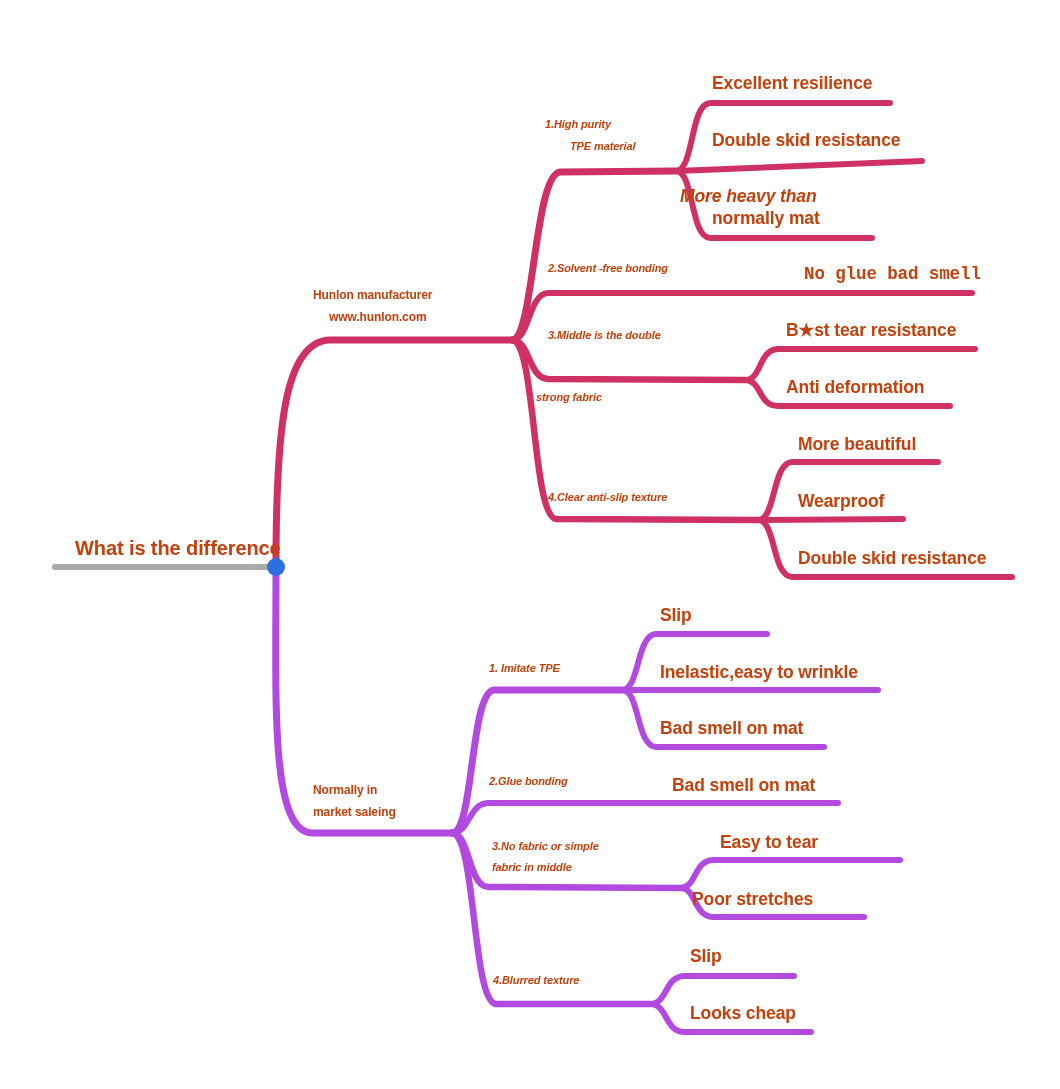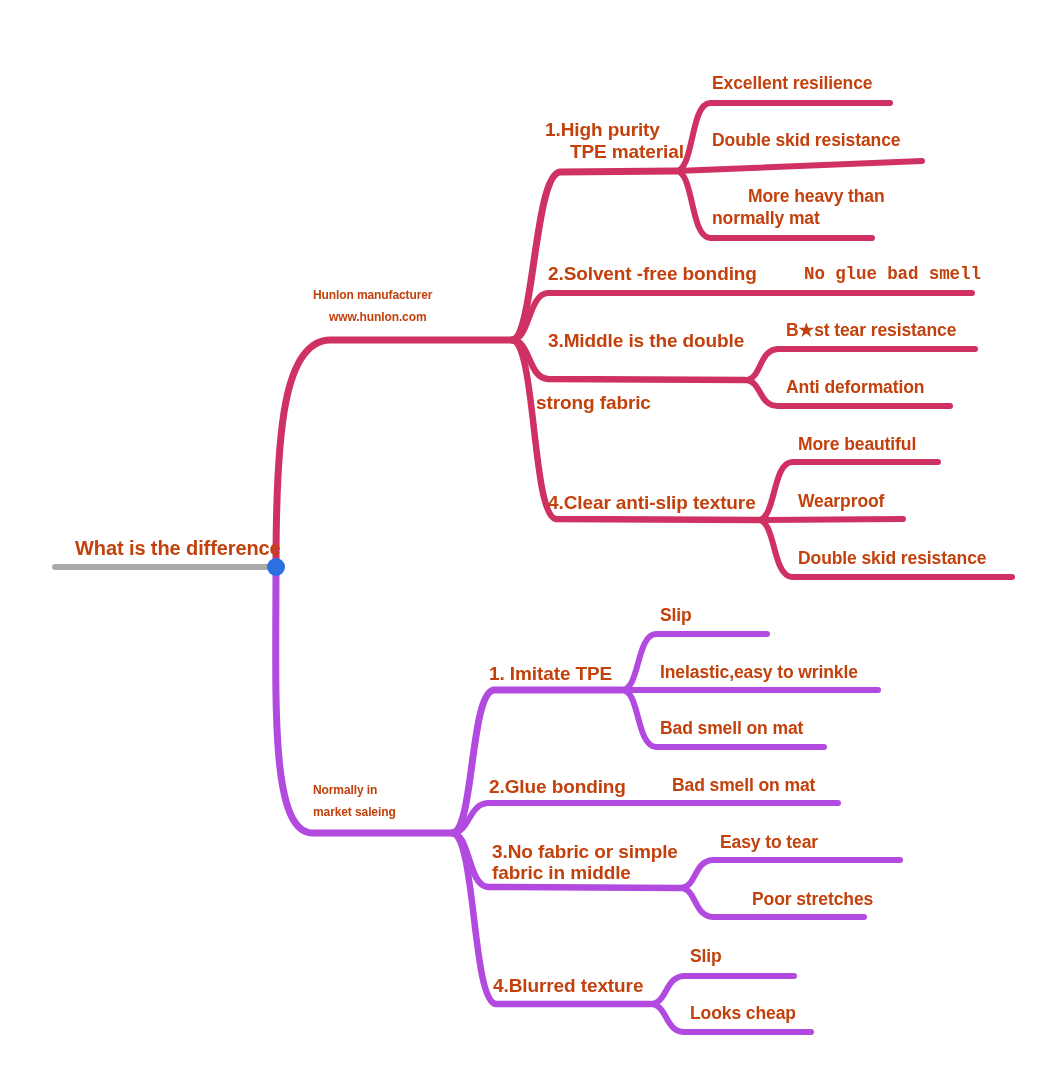--- a/index.html
+++ b/index.html
@@ -27,21 +27,21 @@
   .node-label {
     position: absolute;
     color: #c2410c;
     font-weight: bold;
     line-height: 1.22;
     white-space: pre;
     letter-spacing: -0.1px;
   }
   .lvl-root   { font-size: 20px; }
   .lvl-1      { font-size: 12px; }
-  .lvl-2      { font-size: 19px; }
+  .lvl-2      { font-size: 11px; font-style: italic; }
   .lvl-3      { font-size: 17.5px; }
 </style>
 </head>
 <body>
 
 <div id="mindmap">
 
   <svg class="edges" viewBox="0 0 1060 1089">
 
     <line x1="55" y1="567" x2="276" y2="567" stroke="#a9a9a9" stroke-width="6" stroke-linecap="round"></line>
@@ -93,21 +93,21 @@
   <div class="node-label lvl-root" style="left:75px; top:536px;">What is the difference</div>
 
   <div class="node-label lvl-1" style="left:313px; top:288px;">Hunlon manufacturer</div>
   <div class="node-label lvl-1" style="left:329px; top:310px;text-align:right;">www.hunlon.com</div>
 
   <div class="node-label lvl-2" style="left:545px; top:118px;">1.High purity</div>
   <div class="node-label lvl-2" style="left:570px; top:140px;">TPE material</div>
 
   <div class="node-label lvl-3" style="left:712px; top:73px;">Excellent resilience</div>
   <div class="node-label lvl-3" style="left:712px; top:130px;">Double skid resistance</div>
-  <div class="node-label lvl-3" style="left:748px; top:186px;">More heavy than</div>
+  <div class="node-label lvl-3" style="left:680px; top:186px;font-style:italic;">More heavy than</div>
   <div class="node-label lvl-3" style="left:712px; top:208px;">normally mat</div>
 
   <div class="node-label lvl-2" style="left:548px; top:262px;">2.Solvent -free bonding</div>
   <div class="node-label lvl-3" style="left:804px; top:264px;font-family:Liberation Mono, monospace;">No glue bad smell</div>
 
   <div class="node-label lvl-2" style="left:548px; top:329px;">3.Middle is the double</div>
   <div class="node-label lvl-2" style="left:536px; top:351px;margin-top:40px;">strong fabric</div>
   <div class="node-label lvl-3" style="left:786px; top:320px;">B★st tear resistance</div>
   <div class="node-label lvl-3" style="left:786px; top:377px;">Anti deformation</div>
 
@@ -123,19 +123,19 @@
   <div class="node-label lvl-3" style="left:660px; top:605px;">Slip</div>
   <div class="node-label lvl-3" style="left:660px; top:662px;">Inelastic,easy to wrinkle</div>
   <div class="node-label lvl-3" style="left:660px; top:718px;">Bad smell on mat</div>
 
   <div class="node-label lvl-2" style="left:489px; top:775px;">2.Glue bonding</div>
   <div class="node-label lvl-3" style="left:672px; top:775px;">Bad smell on mat</div>
 
   <div class="node-label lvl-2" style="left:492px; top:840px;">3.No fabric or simple</div>
   <div class="node-label lvl-2" style="left:492px; top:861px;">fabric in middle</div>
   <div class="node-label lvl-3" style="left:720px; top:832px;">Easy to tear</div>
-  <div class="node-label lvl-3" style="left:752px; top:889px;">Poor stretches</div>
+  <div class="node-label lvl-3" style="left:692px; top:889px;">Poor stretches</div>
 
   <div class="node-label lvl-2" style="left:469px; top:974px;margin-left:24px;">4.Blurred texture</div>
   <div class="node-label lvl-3" style="left:690px; top:946px;">Slip</div>
   <div class="node-label lvl-3" style="left:690px; top:1003px;">Looks cheap</div>
 
 </div>
 
 </body></html>

